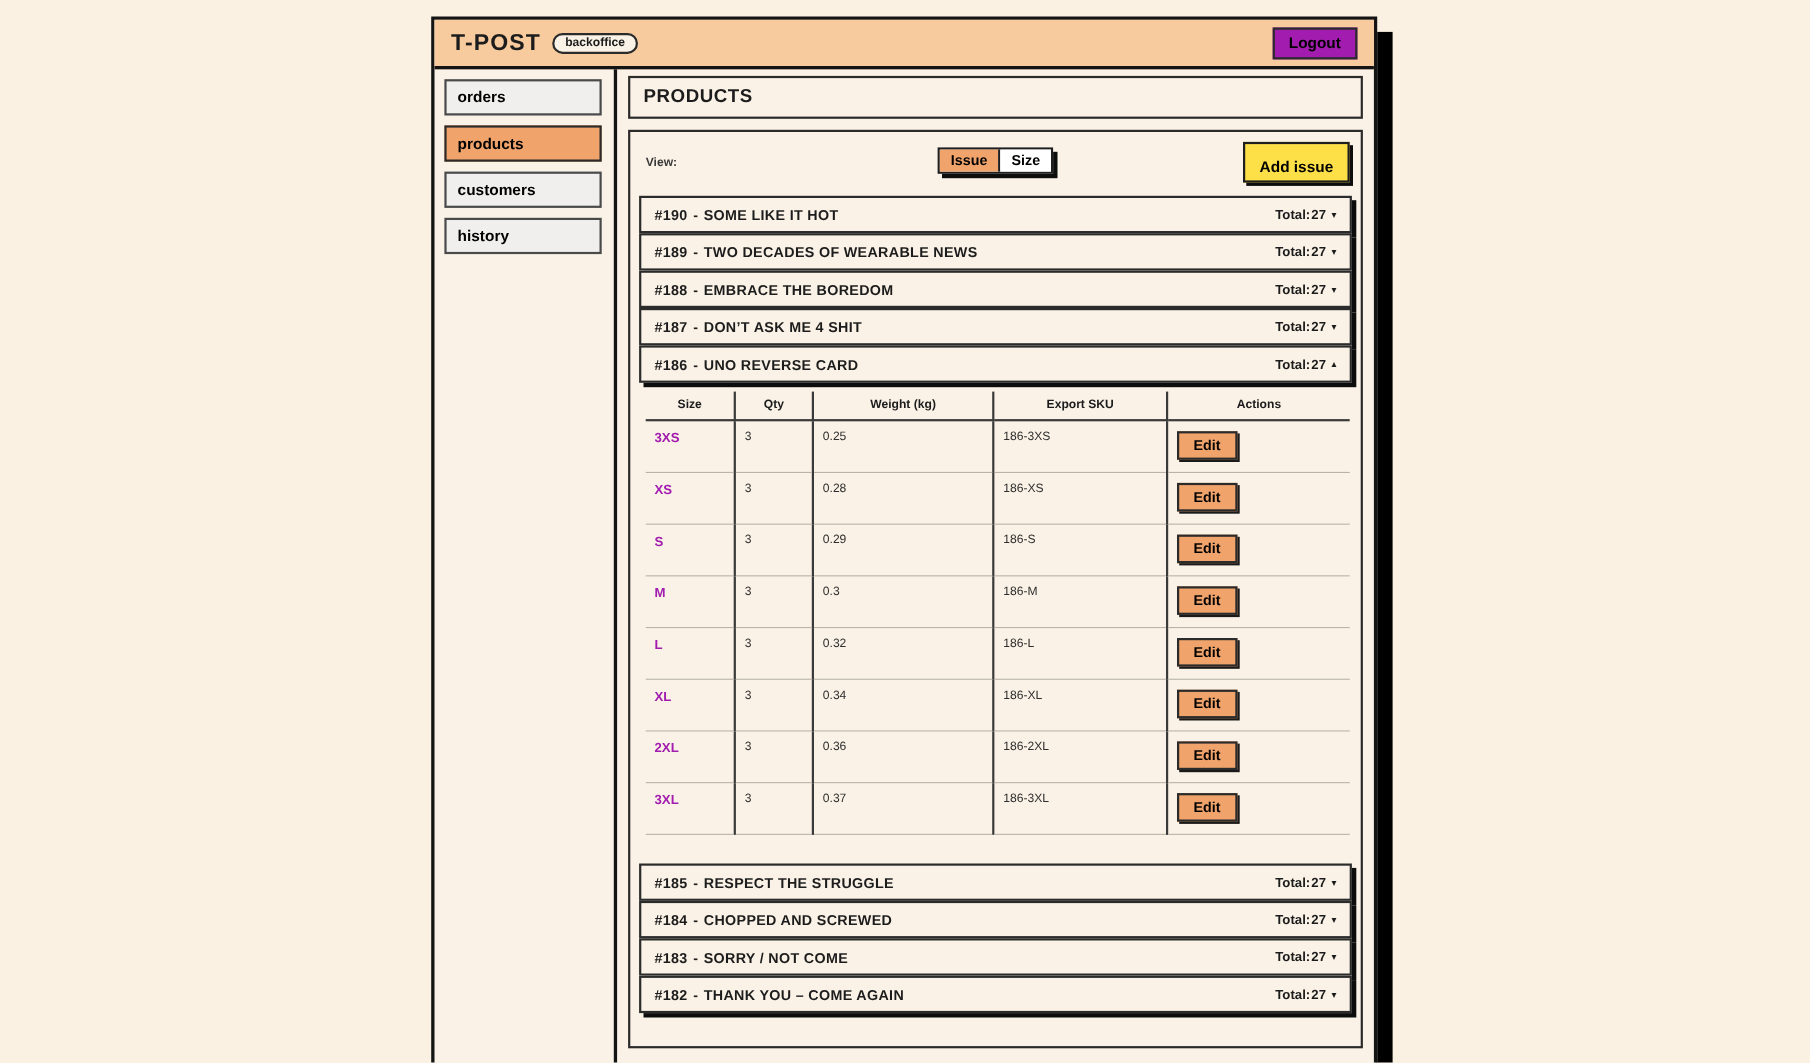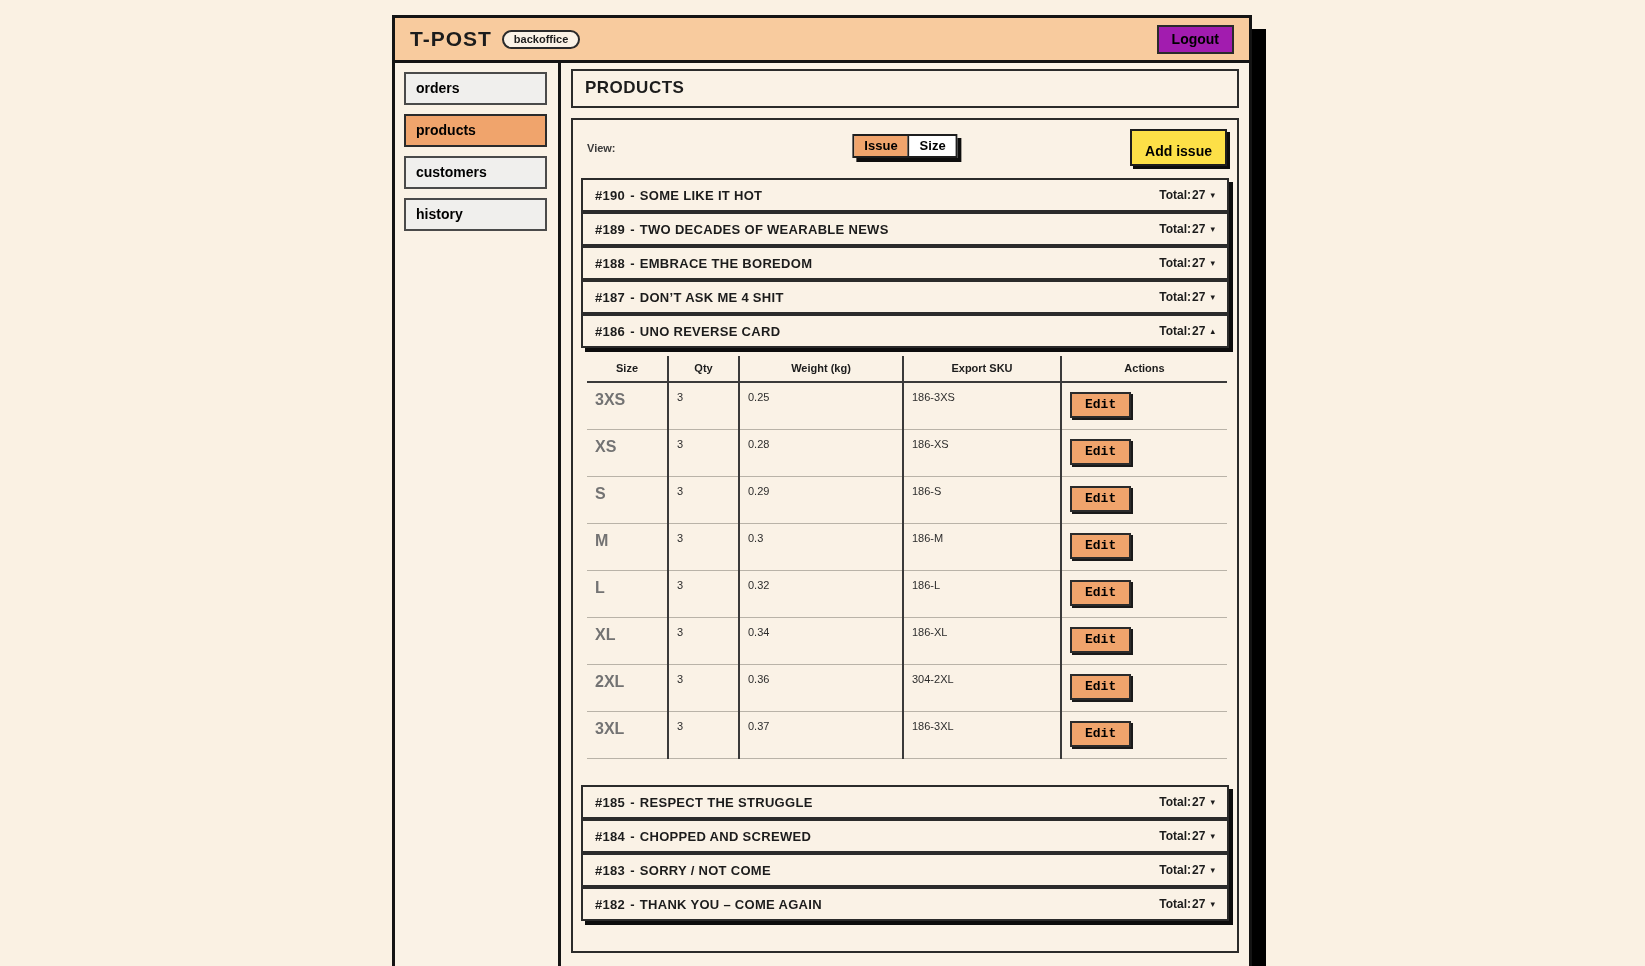--- a/index.html
+++ b/index.html
@@ -164,32 +164,32 @@
   }
   .size-table th, .size-table td { border-right: 2px solid #3a3a3a; }
   .size-table th:last-child, .size-table td:last-child { border-right: none; }
   .size-table td {
     font-size: 11px;
     color: #2d2d2d;
     vertical-align: top;
     padding: 8px 8px 9px;
     border-bottom: 1px solid #b9b3a8;
   }
-  .size-table td.cell-size { font-size: 16px; font-weight: bold; color: #737373; }
+  .size-table td.cell-size { font-size: 12px; font-weight: bold; color: #a21caf; }
   .size-table col.c-size  { width: 81px; }
   .size-table col.c-qty   { width: 71px; }
   .size-table col.c-weight{ width: 164px; }
   .size-table col.c-sku   { width: 158px; }
   .edit-btn {
     background: #f0a46c;
     border: 2px solid #2b2b2b;
     padding: 3px 13px 4px;
     font-size: 13px;
     font-weight: bold;
-    font-family: Liberation Mono, monospace;
+    font-family: Liberation Sans, sans-serif;
     box-shadow: 2px 2px 0 #1a1a1a;
     cursor: pointer;
     margin: 1px 0 2px;
   }
 </style>
 </head>
 <body>
 
 <div class="window">
 
@@ -324,21 +324,21 @@
                 <td class="cell-size">XL</td>
                 <td>3</td>
                 <td>0.34</td>
                 <td>186-XL</td>
                 <td><button class="edit-btn">Edit</button></td>
               </tr>
               <tr>
                 <td class="cell-size">2XL</td>
                 <td>3</td>
                 <td>0.36</td>
-                <td>304-2XL</td>
+                <td>186-2XL</td>
                 <td><button class="edit-btn">Edit</button></td>
               </tr>
               <tr>
                 <td class="cell-size">3XL</td>
                 <td>3</td>
                 <td>0.37</td>
                 <td>186-3XL</td>
                 <td><button class="edit-btn">Edit</button></td>
               </tr>
             </tbody>

